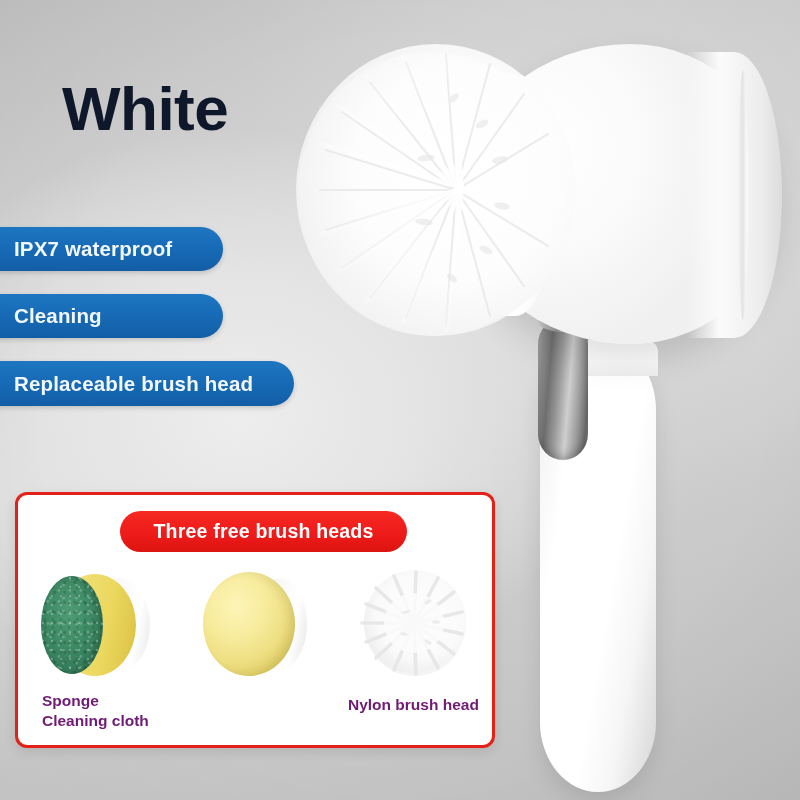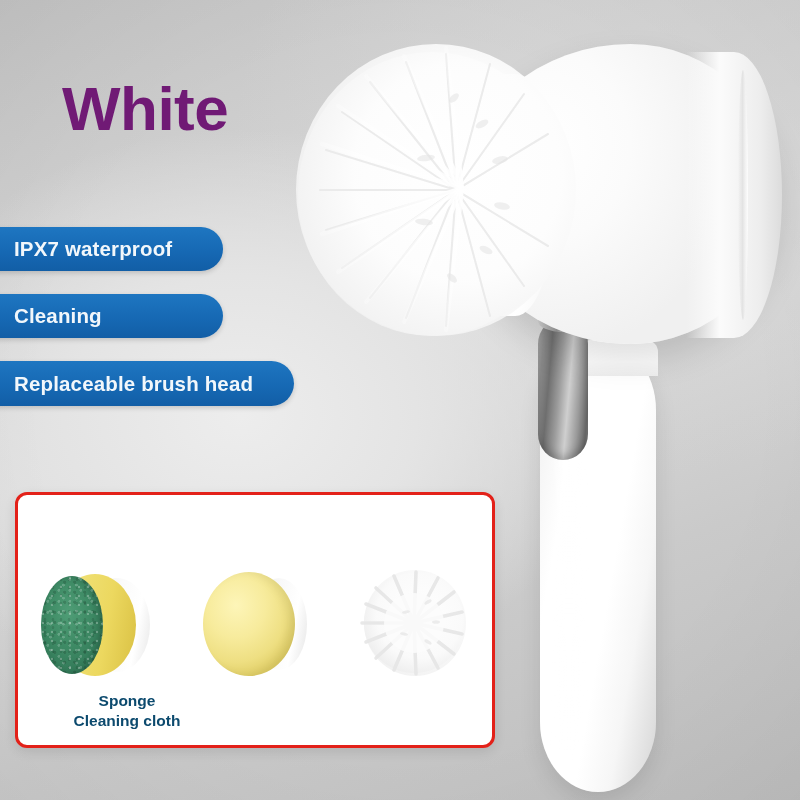--- a/index.html
+++ b/index.html
@@ -36,21 +36,21 @@
   }
 
   
   .headline {
     position: absolute;
     left: 62px;
     top: 78px;
     font-size: 62px;
     line-height: 1;
     font-weight: 700;
-    color: #701a75;
+    color: #0f172a;
     letter-spacing: -0.5px;
   }
 
   
   .pill-blue {
     position: absolute;
     left: -26px;
     display: flex;
     align-items: center;
     box-sizing: border-box;
@@ -359,24 +359,23 @@
     width: 102px;
     height: 106px;
     border-radius: 50%;
     background: radial-gradient(ellipse 66% 68% at 56% 42%, #ffffff 0%, #fbfbfb 52%, #f0f0f0 100%);
   }
   .hn-bristles { position: absolute; left: 0; top: 0; }
 
   .head-caption {
     position: absolute;
     top: 196px;
-    text-align: center;
     font-size: 15.5px;
     font-weight: 700;
-    color: #0c4a6e;
+    color: #701a75;
     line-height: 1.28;
     white-space: pre-line;
   }
   .cap-1 { left: 24px;  width: 170px; }
   .cap-2 { left: 168px; width: 176px; top: 200px; }
   .cap-3 { left: 330px; width: 150px; top: 200px; }
 </style>
 </head>
 <body>
 
@@ -468,20 +467,23 @@
           <ellipse cx="166" cy="240" rx="6" ry="3.2" transform="rotate(42 166 240)"></ellipse>
           <ellipse cx="140" cy="120" rx="9" ry="3.2" transform="rotate(-6 140 120)"></ellipse>
           <ellipse cx="138" cy="184" rx="9" ry="3.2" transform="rotate(6 138 184)"></ellipse>
         </g>
       </svg>
     </div>
   </div>
 
   <div class="promo-box">
 
+    <div class="promo-pill">
+      <span>Three free brush heads</span>
+    </div>
 
     <div class="heads-row">
 
       <div class="head-cell">
         <div class="head-sponge-cloth">
           <div class="hsc-back"></div>
           <div class="hsc-yellow"></div>
           <div class="hsc-green"></div>
         </div>
       </div>
@@ -532,15 +534,16 @@
                 <ellipse cx="50" cy="68" rx="4" ry="1.6" transform="rotate(10 50 68)"></ellipse>
               </g>
             </svg>
           </div>
         </div>
       </div>
     </div>
 
     <div class="head-caption cap-1">Sponge
 Cleaning cloth</div>
+    <div class="head-caption cap-3">Nylon brush head</div>
   </div>
 
 </div>
 
 </body></html>

